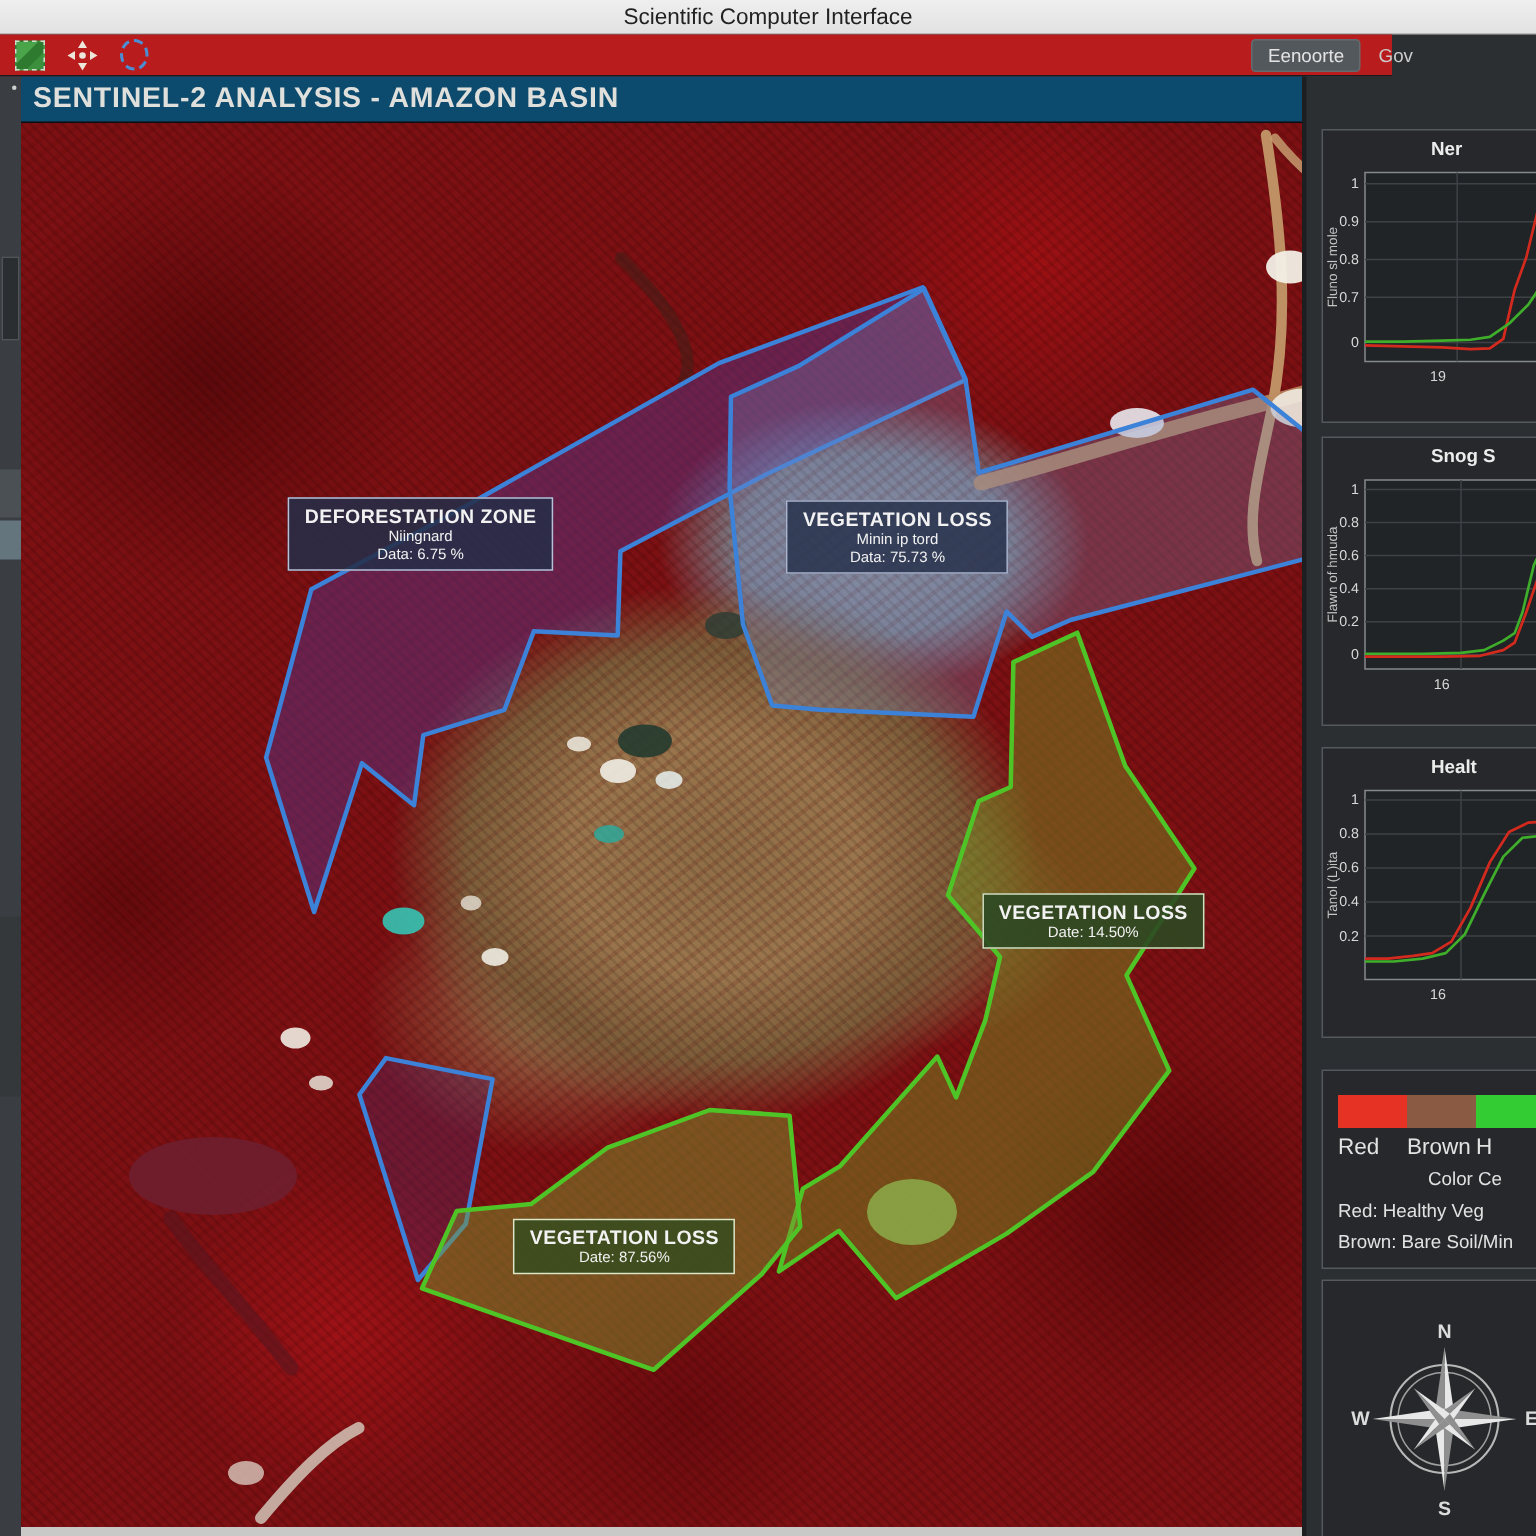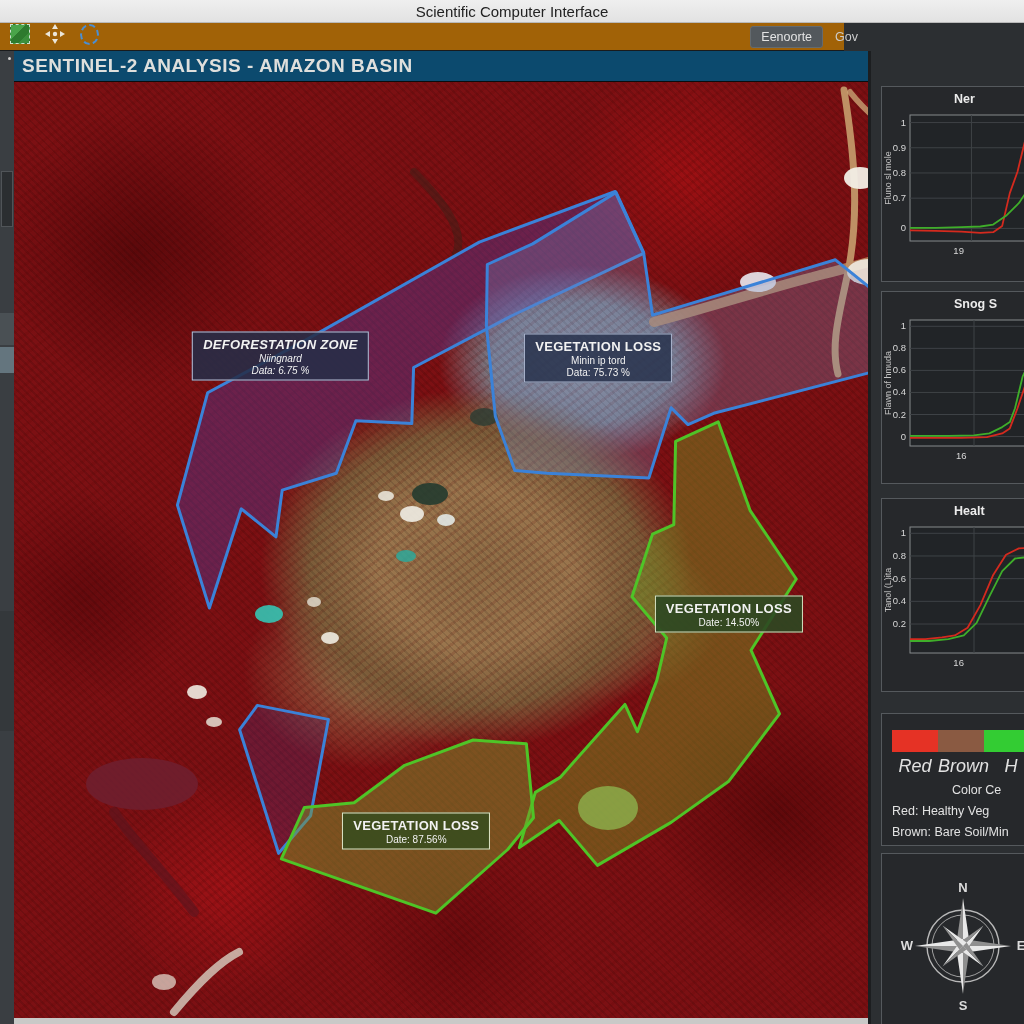--- a/index.html
+++ b/index.html
@@ -11,23 +11,23 @@
   
   .titlebar{
     position:absolute;left:0;top:0;width:1024px;height:22px;
     background:linear-gradient(#efefef,#e2e2e2);
     border-bottom:1px solid #b9b9b9;
     display:flex;align-items:center;justify-content:center;
     font-size:15px;color:#222;
   }
   
   .toolbar{
-    position:absolute;left:0;top:23px;width:844px;height:27px;
-    background:#a16207;border-bottom:1px solid #191b1d;
-    display:flex;align-items:flex-start;
+    position:absolute;left:0;top:23px;width:928px;height:27px;
+    background:#b91c1c;border-bottom:1px solid #191b1d;
+    display:flex;align-items:center;
   }
   .tool-icons{display:flex;align-items:center;gap:14px;padding-left:10px;}
   .tool-img{
     width:20px;height:20px;border:1px dashed #cfe0cf;box-sizing:border-box;
     background:
       linear-gradient(135deg, #4aa44a 0 40%, #2e7a2e 40% 70%, #3c8f3c 70%);
   }
   .tool-ellipse{width:19px;height:21px;border:2px dashed #4a8fd4;border-radius:50%;box-sizing:border-box;}
   .toolbar-right{
     position:absolute;right:-14px;top:0;height:27px;display:flex;align-items:center;gap:12px;
@@ -90,21 +90,21 @@
     background:#2c2f32;border-left:3px solid #1c1e20;box-sizing:border-box;
   }
   .panel{
     position:absolute;left:10px;width:158px;background:#26282b;
     border:1px solid #55595d;box-sizing:border-box;
   }
   .chart-title{color:#ececec;font-size:12.5px;font-weight:600;margin:5px 0 0 72px;height:17px;}
   .legend-bar{display:flex;margin:16px 0 0 10px;height:22px;width:146px;}
   .legend-bar .sw{height:22px;}
   .legend-lbls{display:flex;margin-left:10px;margin-top:4px;width:146px;}
-  .legend-lbls span{display:block;text-align:center;color:#e2e2e2;font-size:18px;font-style:italic;}
+  .legend-lbls span{display:block;color:#e2e2e2;font-size:15px;}
   .legend-caption{color:#e2e2e2;font-size:12.5px;margin:6px 0 0 70px;}
   .legend-line{color:#e2e2e2;font-size:12.5px;margin:7px 0 0 10px;white-space:nowrap;}
 </style>
 </head>
 <body>
 
 <div class="titlebar">
   <span>Scientific Computer Interface</span>
 </div>
 
@@ -174,21 +174,21 @@
 
     <g id="zones-layer">
         <polygon points="465.3,160.1 601.2,109.5 629.6,171.3 497.3,234.0 399.6,285.5 397.8,341.6 341.9,338.8 322.3,391.2 268.2,408.1 262.0,454.9 227.3,426.8 195.4,526.0 163.4,423.1 193.6,310.8 293.0,257.4" fill="rgba(82,62,168,0.38)" stroke="#3b82d8" stroke-width="3" stroke-linejoin="round"></polygon>
         <polygon points="518.6,161.9 602.1,110.4 629.6,170.4 638.5,233.1 821.4,177.8 874.7,220.9 872.0,286.4 699.7,331.3 674.0,342.6 657.1,325.7 634.9,395.9 532.8,391.2 500.8,388.4 481.3,334.2 472.4,243.4 473.3,182.5" fill="rgba(120,135,190,0.30)" stroke="#3b82d8" stroke-width="3" stroke-linejoin="round"></polygon>
         <polygon points="243.3,623.4 314.4,637.4 296.6,733.8 264.6,771.3 225.6,647.7" fill="rgba(70,50,140,0.25)" stroke="#3b82d8" stroke-width="3" stroke-linejoin="round"></polygon>
         <polygon points="661.6,359.4 704.2,339.8 736.2,428.7 782.3,497.0 737.0,568.2 765.5,631.8 714.8,699.2 657.1,740.4 583.4,783.4 545.2,738.5 505.3,765.6 521.3,710.4 546.1,695.4 610.9,622.4 623.4,649.6 642.9,598.1 652.7,556.0 618.0,514.8 638.5,452.1 659.8,442.7" fill="rgba(120,150,35,0.45)" stroke="#4fc427" stroke-width="3" stroke-linejoin="round"></polygon>
         <polygon points="340.1,720.7 390.7,683.3 459.1,658.0 512.4,661.8 519.5,735.7 493.7,767.5 421.8,831.2 267.3,776.9 290.4,725.4" fill="rgba(125,145,45,0.50)" stroke="#4fc427" stroke-width="3" stroke-linejoin="round"></polygon>
       </g>
   </svg>
 
-<div class="zone-label" style="left: 30%; top: 29.3%; background: rgba(38, 46, 72, 0.88); border-color: rgb(184, 192, 216); font-style: italic;">
+<div class="zone-label" style="left: 30%; top: 29.3%; background: rgba(38, 46, 72, 0.88); border-color: rgb(184, 192, 216);">
       <div class="zl-title">DEFORESTATION ZONE</div>
       <div class="zl-sub">Niingnard</div>
       <div class="zl-sub">Data: 6.75 %</div>
     </div>
     <div class="zone-label" style="left: 65.8%; top: 29.5%; background: rgba(42, 52, 78, 0.88); border-color: rgb(170, 180, 204);">
       <div class="zl-title">VEGETATION LOSS</div>
       <div class="zl-sub">Minin ip tord</div>
       <div class="zl-sub">Data: 75.73 %</div>
     </div>
     <div class="zone-label" style="left: 80.5%; top: 56.8%; background: rgba(44, 72, 34, 0.9); border-color: rgb(214, 224, 192);">

